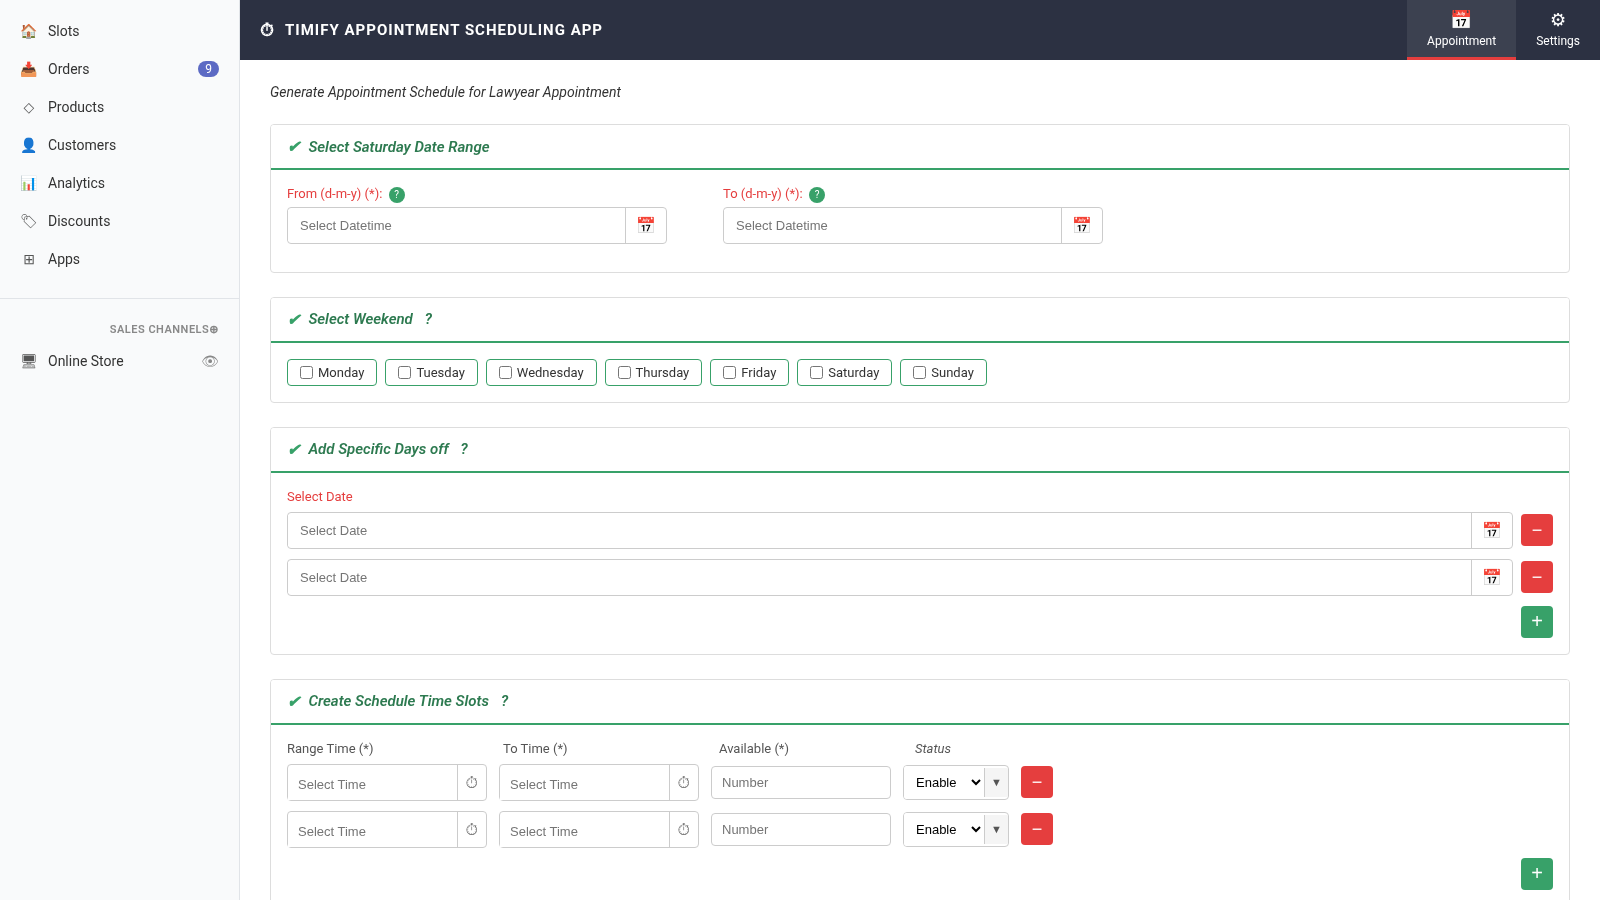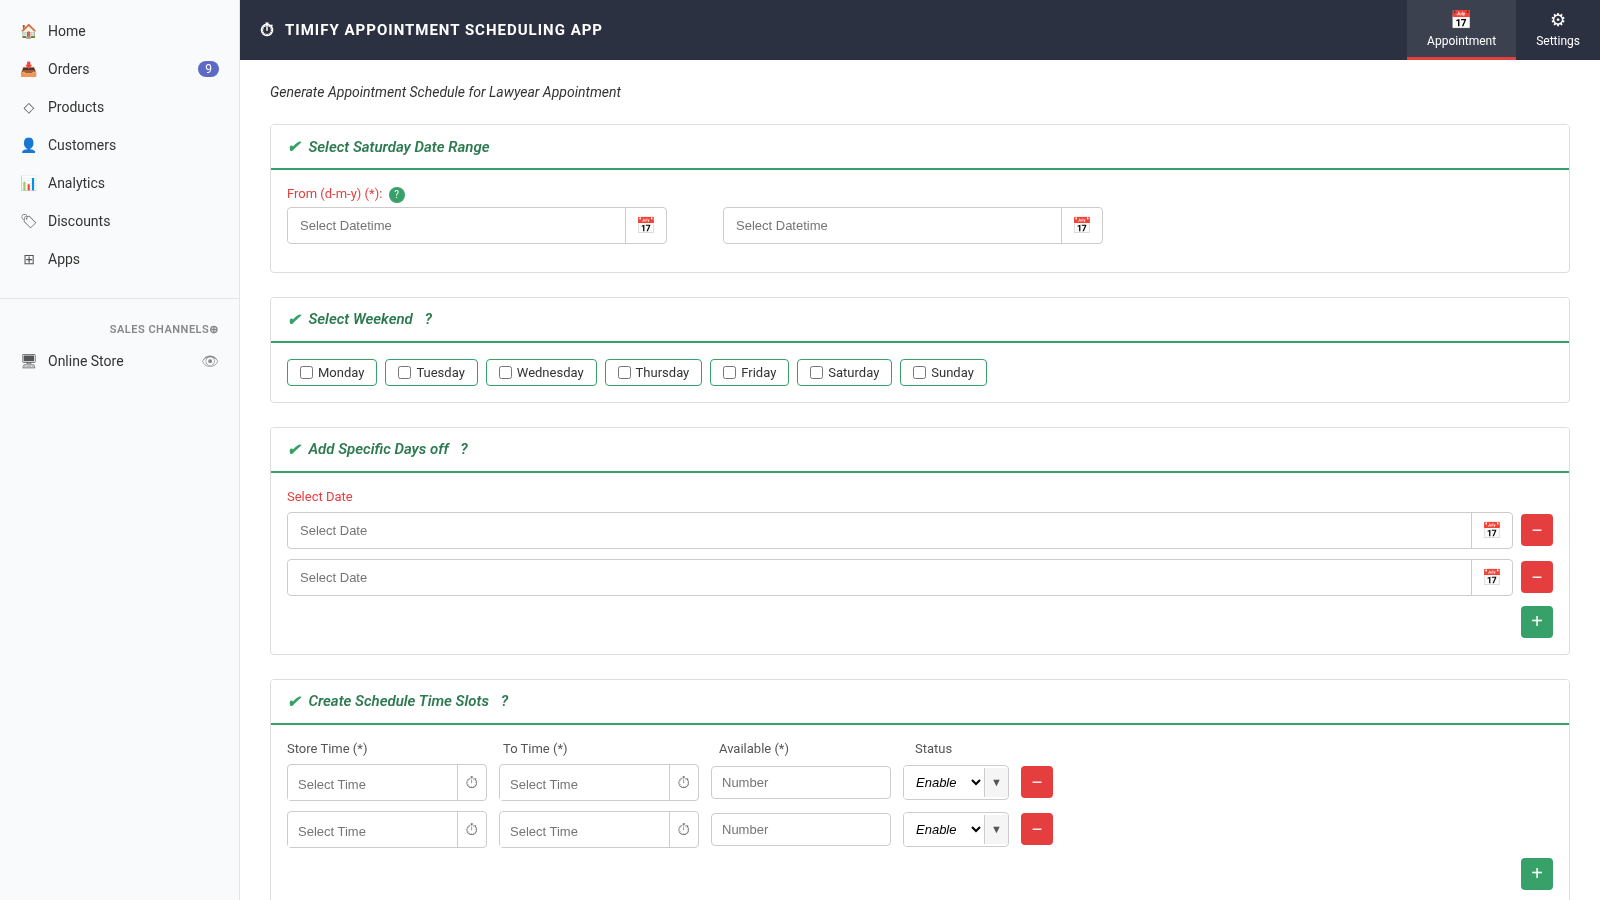--- a/index.html
+++ b/index.html
@@ -55,40 +55,40 @@
     .date-row .input-with-icon { flex: 1; }
     .btn-remove { background: #e53e3e; color: white; border: none; border-radius: 4px; width: 32px; height: 32px; cursor: pointer; font-size: 18px; display: flex; align-items: center; justify-content: center; }
     .btn-add { background: #38a169; color: white; border: none; border-radius: 4px; width: 32px; height: 32px; cursor: pointer; font-size: 20px; display: flex; align-items: center; justify-content: center; }
     .add-row { display: flex; justify-content: flex-end; margin-top: 6px; }
 
     
     .time-slot-header { display: flex; gap: 16px; margin-bottom: 8px; font-size: 13px; color: #555; }
     .time-slot-header .col-from { width: 200px; }
     .time-slot-header .col-to { width: 200px; }
     .time-slot-header .col-avail { width: 180px; }
-    .time-slot-header .col-status { width: 120px; }
+    .time-slot-header .col-status { width: 120px; font-style: italic; }
     .time-slot-row { display: flex; gap: 12px; align-items: center; margin-bottom: 10px; }
     .time-input { display: flex; align-items: flex-end; border: 1px solid #ccc; border-radius: 4px; width: 200px; }
     .time-input input { border: none; outline: none; padding: 8px 10px; flex: 1; font-size: 13px; color: #aaa; width: 100%; }
     .time-input .t-icon { padding: 8px 8px; color: #666; border-left: 1px solid #ccc; cursor: pointer; }
     .number-input { border: 1px solid #ccc; border-radius: 4px; padding: 8px 10px; width: 180px; font-size: 13px; color: #aaa; outline: none; }
     .status-select { display: flex; align-items: center; border: 1px solid #ccc; border-radius: 4px; overflow: hidden; }
-    .status-select select { border: none; outline: none; padding: 8px 8px; font-size: 13px; background: white; cursor: pointer; font-style: italic; }
+    .status-select select { border: none; outline: none; padding: 8px 8px; font-size: 13px; background: white; cursor: pointer; }
     .status-select .dropdown-arrow { padding: 8px 6px; border-left: 1px solid #ccc; background: #f5f5f5; color: #555; font-size: 11px; cursor: pointer; }
 
     .check-icon { color: #38a169; font-size: 16px; }
   </style>
 </head>
 <body>
 
 <div class="sidebar">
   <div style="padding: 12px 0;">
     <div class="sidebar-item">
       <span class="icon">🏠</span>
-      <span>Home</span>
+      <span>Slots</span>
     </div>
     <div class="sidebar-item">
       <span class="icon">📥</span>
       <span>Orders</span>
       <span class="badge">9</span>
     </div>
     <div class="sidebar-item">
       <span class="icon">◇</span>
       <span>Products</span>
     </div>
@@ -153,20 +153,24 @@
             <div class="form-label">
               <span>From (d-m-y) (*):</span>
               <span class="help-icon">?</span>
             </div>
             <div class="input-with-icon date-input-wide">
               <input type="text" placeholder="Select Datetime" style="">
               <span class="input-icon">📅</span>
             </div>
           </div>
           <div class="form-group" style="margin-left: 40px;">
+            <div class="form-label">
+              <span>To (d-m-y) (*):</span>
+              <span class="help-icon">?</span>
+            </div>
             <div class="input-with-icon date-input-wide">
               <input type="text" placeholder="Select Datetime" style="">
               <span class="input-icon">📅</span>
             </div>
           </div>
         </div>
       </div>
     </div>
 
     <div class="section">
@@ -219,21 +223,21 @@
     </div>
 
     <div class="section">
       <div class="section-header">
         <span class="check-icon">✔</span>
         <span>Create Schedule Time Slots</span>
         <span class="help-icon" style="margin-left:4px;">?</span>
       </div>
       <div class="section-body">
         <div class="time-slot-header">
-          <div class="col-from">Store Time (*)</div>
+          <div class="col-from">Range Time (*)</div>
           <div class="col-to">To Time (*)</div>
           <div class="col-avail">Available (*)</div>
           <div class="col-status">Status</div>
         </div>
 
         <div class="time-slot-row">
           <div class="time-input">
             <input type="text" placeholder="Select Time" style="">
             <span class="t-icon">⏱</span>
           </div>

